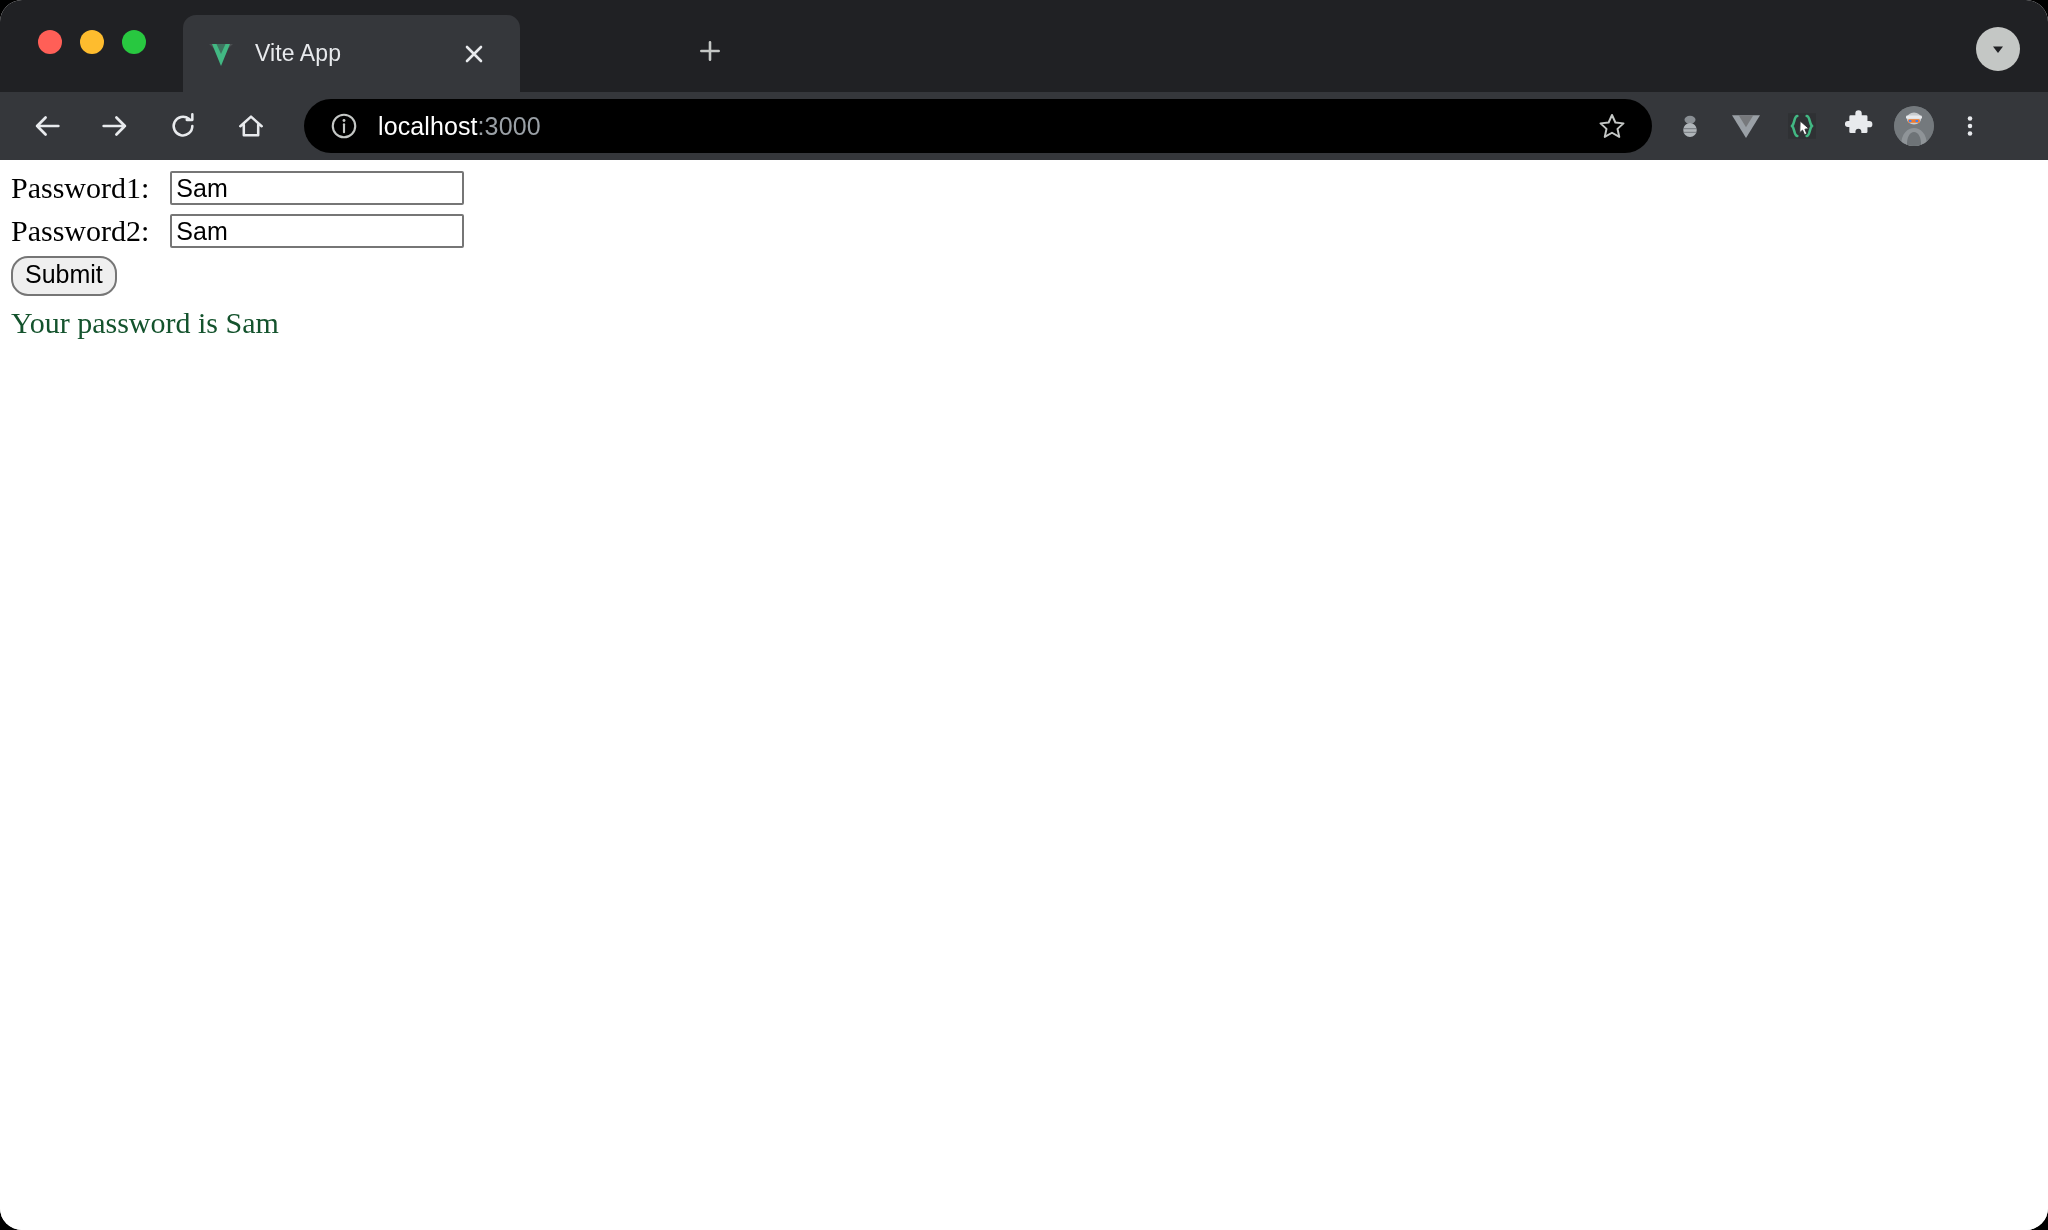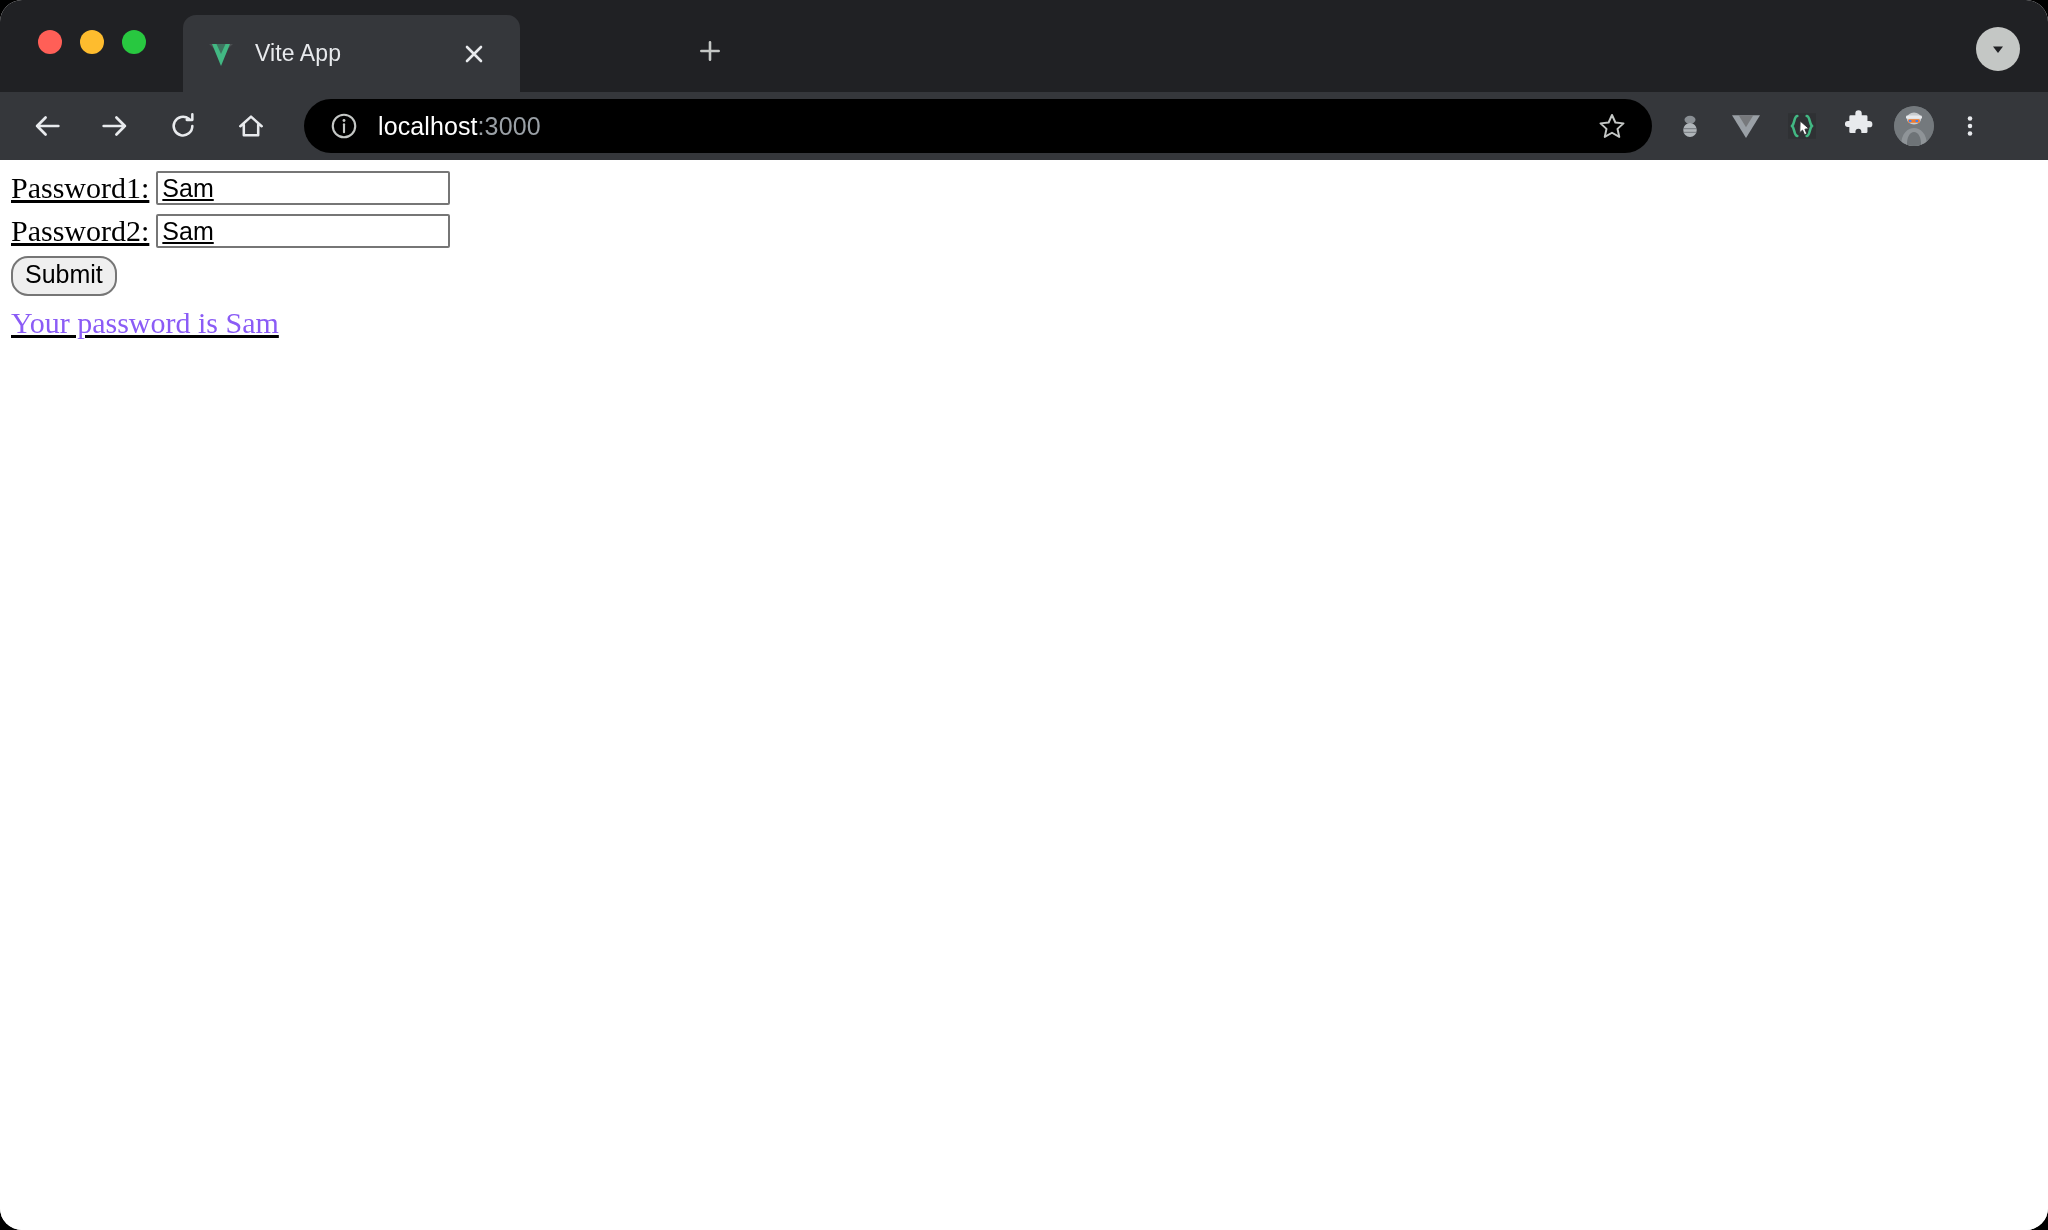--- a/index.html
+++ b/index.html
@@ -203,36 +203,35 @@
     height: 1070px;
     background: #ffffff;
     overflow: hidden;
   }
   .page {
     padding: 10px 0 0 11px;
     font-family: "Liberation Serif", serif;
     font-size: 30px;
     color: #000000;
     line-height: 1.0;
-    text-decoration: underline;
   }
   .field-row {
     display: flex;
     align-items: center;
     margin-bottom: 7px;
     height: 36px;
   }
   .field-label {
     font-family: "Liberation Serif", serif;
     font-size: 30px;
     color: #000000;
     white-space: nowrap;
   }
   .text-input {
-    margin-left: 7px;
+    margin-left: 21px;
     width: 294px;
     height: 34px;
     box-sizing: border-box;
     border: 2px solid #767676;
     border-radius: 2px;
     background: #ffffff;
     font-family: "Liberation Sans", sans-serif;
     font-size: 25px;
     color: #000000;
     padding: 0 4px;
@@ -246,21 +245,21 @@
     background: #efefef;
     border: 2px solid #767676;
     border-radius: 17px;
     padding: 3px 12px 5px 12px;
     line-height: 1.1;
   }
   .result-text {
     margin-top: 12px;
     font-family: "Liberation Serif", serif;
     font-size: 30px;
-    color: #8b5cf6;
+    color: #14532d;
   }
 </style>
 </head>
 <body>
 
 <div class="window">
 
   <div class="tabstrip">
 
     <div class="traffic-lights">

